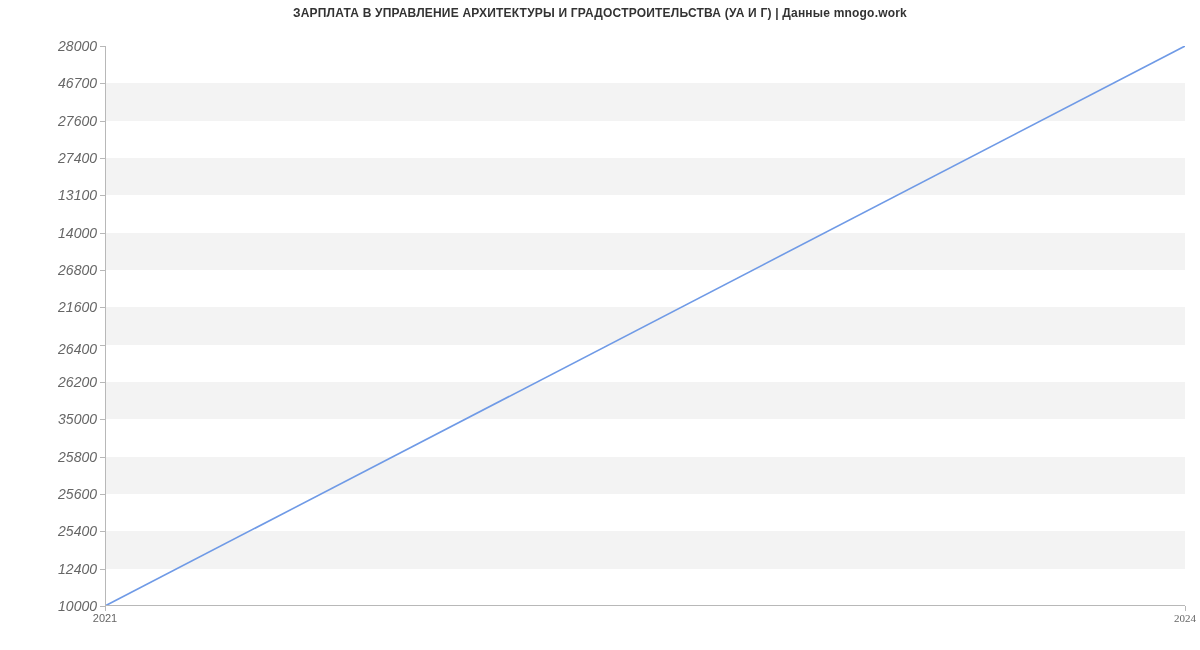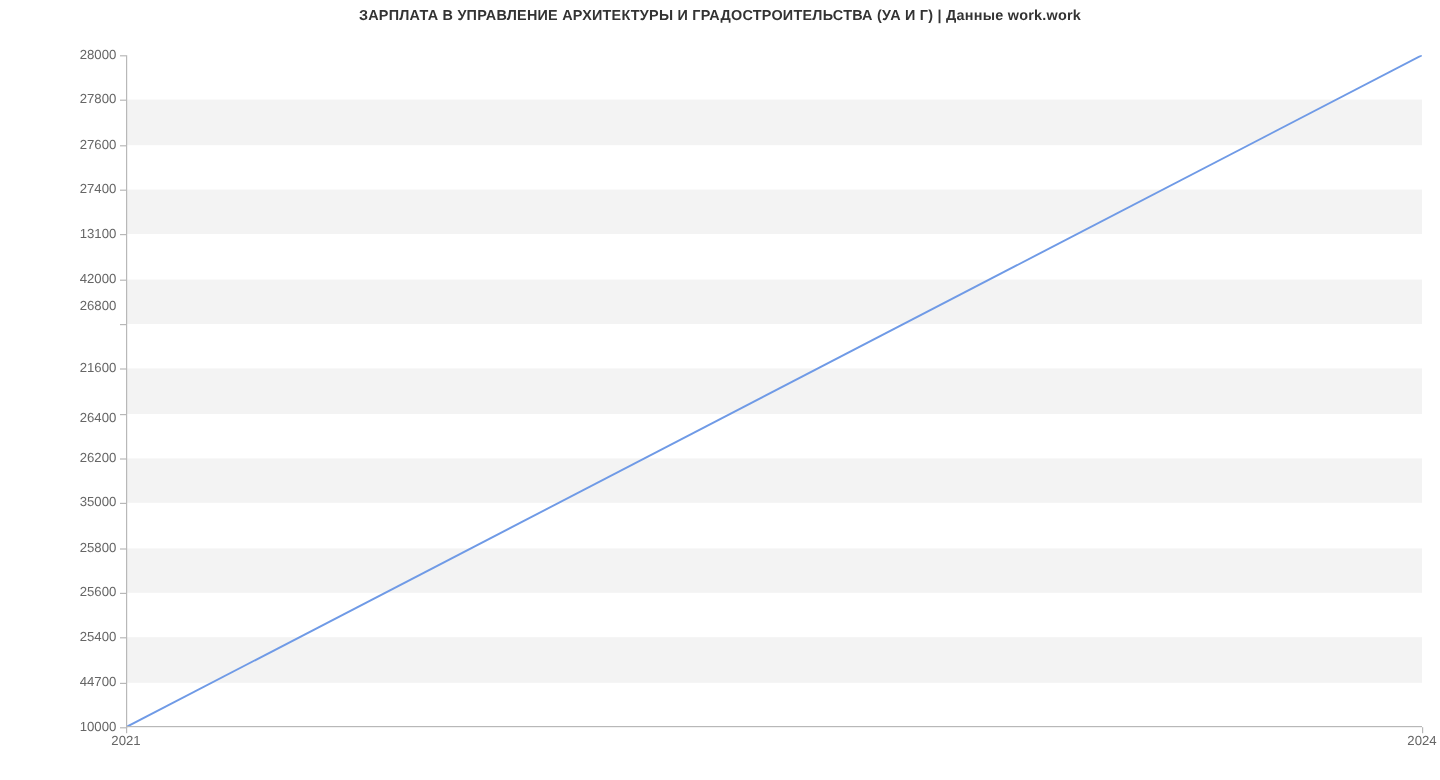--- a/index.html
+++ b/index.html
@@ -66,23 +66,24 @@
     bottom: 0;
     height: 1px;
     width: 100%;
     z-index: 3;
   }
   .y-tick-label {
     position: absolute;
     right: 100%;
     transform: translateY(-50%);
     padding-right: 8px;
-    font-size: 11px;
+    font-size: 14px;
     color: #666666;
     white-space: nowrap;
+    font-style: italic;
   }
   .y-tick-mark {
     position: absolute;
     left: -5px;
     width: 5px;
     height: 1px;
     background: #b8b8b8;
   }
   .x-tick-label {
     position: absolute;
@@ -106,66 +107,66 @@
     top: 0;
     width: 100%;
     height: 100%;
     z-index: 2;
   }
 </style>
 </head>
 <body>
 
 <div class="chart-wrap">
-  <div class="title">ЗАРПЛАТА В УПРАВЛЕНИЕ АРХИТЕКТУРЫ И ГРАДОСТРОИТЕЛЬСТВА (УА И Г) | Данные work.work</div>
+  <div class="title">ЗАРПЛАТА В УПРАВЛЕНИЕ АРХИТЕКТУРЫ И ГРАДОСТРОИТЕЛЬСТВА (УА И Г) | Данные mnogo.work</div>
   <div class="plot">
     <div class="plot-inner" id="plot-inner">
         <div class="stripe" style="top: 37.3333px; height: 37.3333px;"></div>
         <div class="stripe" style="top: 112px; height: 37.3333px;"></div>
         <div class="stripe" style="top: 186.667px; height: 37.3333px;"></div>
         <div class="stripe" style="top: 261.333px; height: 37.3333px;"></div>
         <div class="stripe" style="top: 336px; height: 37.3333px;"></div>
         <div class="stripe" style="top: 410.667px; height: 37.3333px;"></div>
         <div class="stripe" style="top: 485.333px; height: 37.3333px;"></div>
       <div class="axis-line y-axis"></div>
       <div class="axis-line x-axis"></div>
       <svg class="series" id="series-svg" viewBox="0 0 1080 560" preserveAspectRatio="none">
           <path d="M0 560 L1080 0" fill="none" stroke="#6f9ae6" stroke-width="1.6" vector-effect="non-scaling-stroke"></path>
         </svg>
     <div class="y-tick-label" style="top: 560px;">10000</div>
         <div class="y-tick-mark" style="top: 560px;"></div>
-        <div class="y-tick-label" style="top: 522.667px;">44700</div>
+        <div class="y-tick-label" style="top: 522.667px;">12400</div>
         <div class="y-tick-mark" style="top: 522.667px;"></div>
         <div class="y-tick-label" style="top: 485.333px;">25400</div>
         <div class="y-tick-mark" style="top: 485.333px;"></div>
         <div class="y-tick-label" style="top: 448px;">25600</div>
         <div class="y-tick-mark" style="top: 448px;"></div>
         <div class="y-tick-label" style="top: 410.667px;">25800</div>
         <div class="y-tick-mark" style="top: 410.667px;"></div>
         <div class="y-tick-label" style="top: 373.333px;">35000</div>
         <div class="y-tick-mark" style="top: 373.333px;"></div>
         <div class="y-tick-label" style="top: 336px;">26200</div>
         <div class="y-tick-mark" style="top: 336px;"></div>
         <div class="y-tick-label" style="top: 303px;">26400</div>
         <div class="y-tick-mark" style="top: 298.667px;"></div>
         <div class="y-tick-label" style="top: 261.333px;">21600</div>
         <div class="y-tick-mark" style="top: 261.333px;"></div>
-        <div class="y-tick-label" style="top: 209px; text-align: center;">26800</div>
+        <div class="y-tick-label" style="top: 224px; text-align: center;">26800</div>
         <div class="y-tick-mark" style="top: 224px;"></div>
-        <div class="y-tick-label" style="top: 186.667px;">42000</div>
+        <div class="y-tick-label" style="top: 186.667px;">14000</div>
         <div class="y-tick-mark" style="top: 186.667px;"></div>
         <div class="y-tick-label" style="top: 149.333px;">13100</div>
         <div class="y-tick-mark" style="top: 149.333px;"></div>
         <div class="y-tick-label" style="top: 112px;">27400</div>
         <div class="y-tick-mark" style="top: 112px;"></div>
         <div class="y-tick-label" style="top: 74.6667px; margin-left: 44px;">27600</div>
         <div class="y-tick-mark" style="top: 74.6667px;"></div>
-        <div class="y-tick-label" style="top: 37.3333px;">27800</div>
+        <div class="y-tick-label" style="top: 37.3333px;">46700</div>
         <div class="y-tick-mark" style="top: 37.3333px;"></div>
         <div class="y-tick-label" style="top: 0px;">28000</div>
         <div class="y-tick-mark" style="top: 0px;"></div>
         <div class="x-tick-label" style="left: 0px;">2021</div>
         <div class="x-tick-mark" style="left: 0px;"></div>
-        <div class="x-tick-label" style="left: 1080px;">2024</div>
+        <div class="x-tick-label" style="left: 1080px; font-family: Liberation Serif, serif;">2024</div>
         <div class="x-tick-mark" style="left: 1080px;"></div>
       </div>
   </div>
 </div>
 
 </body></html>

